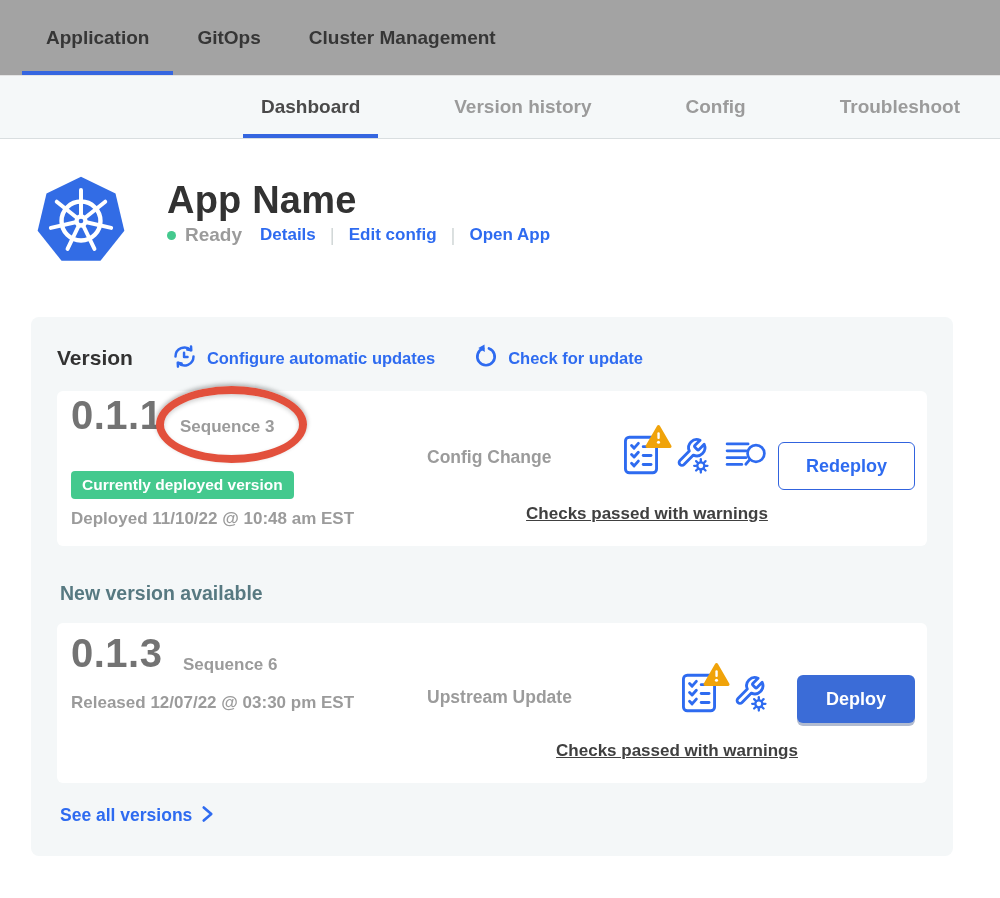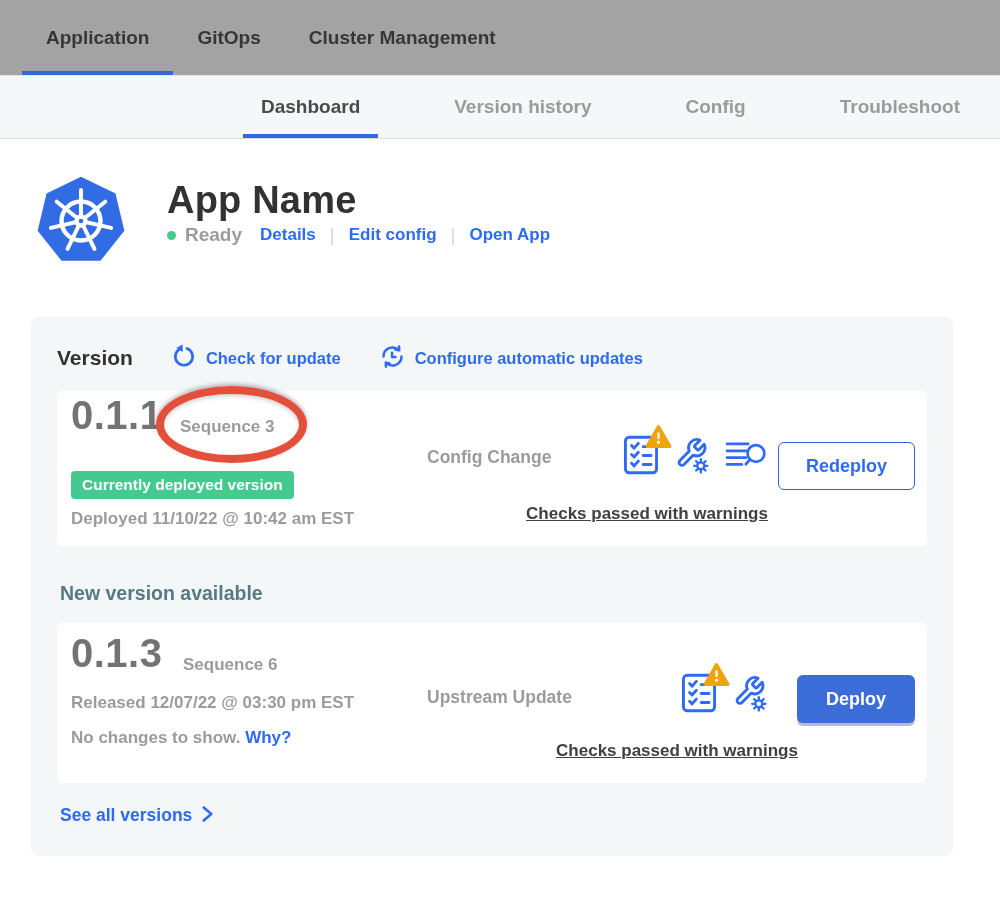--- a/index.html
+++ b/index.html
@@ -123,49 +123,49 @@
     </div>
   </div>
 </section>
 
 <section class="version-card">
   <div class="card-head">
     <h2 class="card-title">Version</h2>
     <div class="card-actions">
       <a class="action-link">
         <span>
-          <svg width="26" height="26" viewBox="0 0 24 24" fill="none" stroke="currentColor" stroke-width="2.5" stroke-linecap="round">
-            <path d="M14.7 5 A 8 8 0 1 1 9.3 5"></path>
-            <path d="M10.6 1.4 L4.9 4.7 L10.9 8.2 Z" fill="currentColor" stroke="none"></path>
-          </svg>
-        </span>
-        <span>Check for update</span>
-      </a>
-      <a class="action-link">
-        <span>
           <svg width="27" height="27" viewBox="0 0 24 24" fill="none" stroke="currentColor" stroke-width="2.2" stroke-linecap="round" stroke-linejoin="round">
             <path d="M20 12a8 8 0 0 1-13.6 5.7"></path>
             <path d="M4 12a8 8 0 0 1 13.6-5.7"></path>
             <path d="M6.2 21 l-0.2-3.5 3.5 0.6"></path>
             <path d="M17.8 3 l0.2 3.5 -3.5-0.6"></path>
             <path d="M11.6 8.6 v3.9 h3.1"></path>
           </svg>
         </span>
         <span>Configure automatic updates</span>
       </a>
+      <a class="action-link">
+        <span>
+          <svg width="26" height="26" viewBox="0 0 24 24" fill="none" stroke="currentColor" stroke-width="2.5" stroke-linecap="round">
+            <path d="M14.7 5 A 8 8 0 1 1 9.3 5"></path>
+            <path d="M10.6 1.4 L4.9 4.7 L10.9 8.2 Z" fill="currentColor" stroke="none"></path>
+          </svg>
+        </span>
+        <span>Check for update</span>
+      </a>
     </div>
   </div>
 
   
   <div class="version-row row-current">
     <span class="version-number" style="left:14px; top:2px;">0.1.1</span>
     <span class="sequence" style="left:123px; top:26px;">Sequence 3</span>
     <div class="annotation-ellipse"></div>
     <span class="badge">Currently deployed version</span>
-    <p class="meta" style="left:14px; top:118px;">Deployed 11/10/22 @ 10:42 am EST</p>
+    <p class="meta" style="left:14px; top:118px;">Deployed 11/10/22 @ 10:48 am EST</p>
     <span class="source" style="top:56px;">Config Change</span>
 
     <div class="icon-row" style="left:566px; top:44px;">
       <span class="icon-wrap">
         <svg width="36" height="40" viewBox="0 0 32 36" fill="none" stroke="currentColor" stroke-width="2.6" stroke-linecap="round" stroke-linejoin="round">
           <rect x="2" y="2" width="28" height="32" rx="3.5"></rect>
           <path d="M7.5 9.5 l2.3 2.3 3.8-4.3"></path>
             <path d="M18 10.5 h7"></path>
           <path d="M7.5 17.5 l2.3 2.3 3.8-4.3"></path>
             <path d="M18 18.5 h7"></path>
@@ -213,24 +213,20 @@
     <p class="warn-text" style="left:400px; top:113px;">Checks passed with warnings</p>
   </div>
 
   <h3 class="new-heading">New version available</h3>
 
   
   <div class="version-row row-available">
     <span class="version-number" style="left:14px; top:8px;">0.1.3</span>
     <span class="sequence" style="left:126px; top:32px;">Sequence 6</span>
     <p class="meta" style="left:14px; top:70px;">Released 12/07/22 @ 03:30 pm EST</p>
-    <p class="meta" style="left:14px; top:105px;">
-      <span>No changes to show.</span>
-      <a class="why">Why?</a>
-    </p>
     <span class="source" style="top:64px;">Upstream Update</span>
 
     <div class="icon-row" style="left:624px; top:50px;">
       <span class="icon-wrap">
         <svg width="36" height="40" viewBox="0 0 32 36" fill="none" stroke="currentColor" stroke-width="2.6" stroke-linecap="round" stroke-linejoin="round">
           <rect x="2" y="2" width="28" height="32" rx="3.5"></rect>
           <path d="M7.5 9.5 l2.3 2.3 3.8-4.3"></path>
             <path d="M18 10.5 h7"></path>
           <path d="M7.5 17.5 l2.3 2.3 3.8-4.3"></path>
             <path d="M18 18.5 h7"></path>

